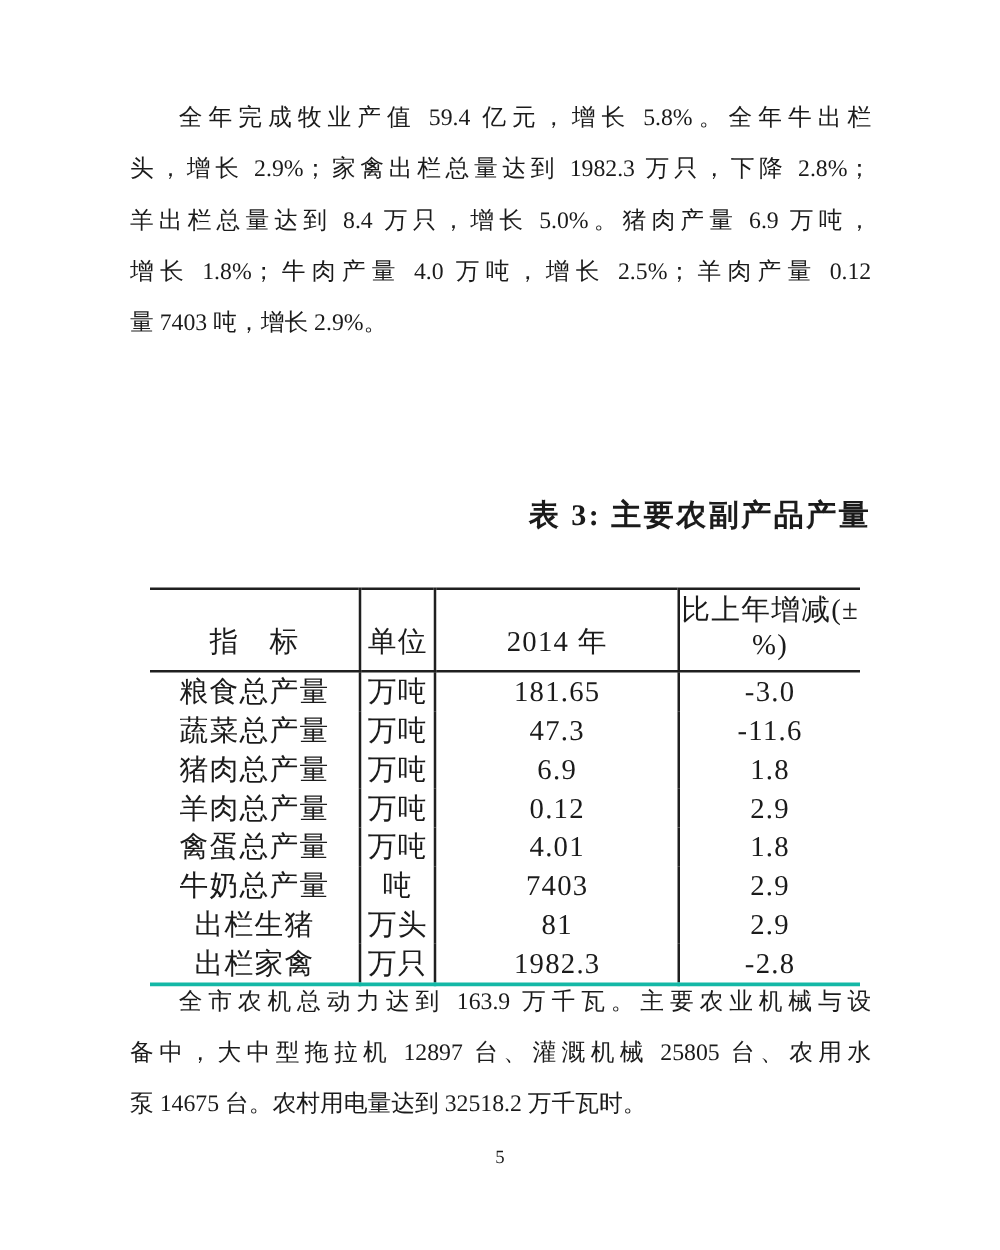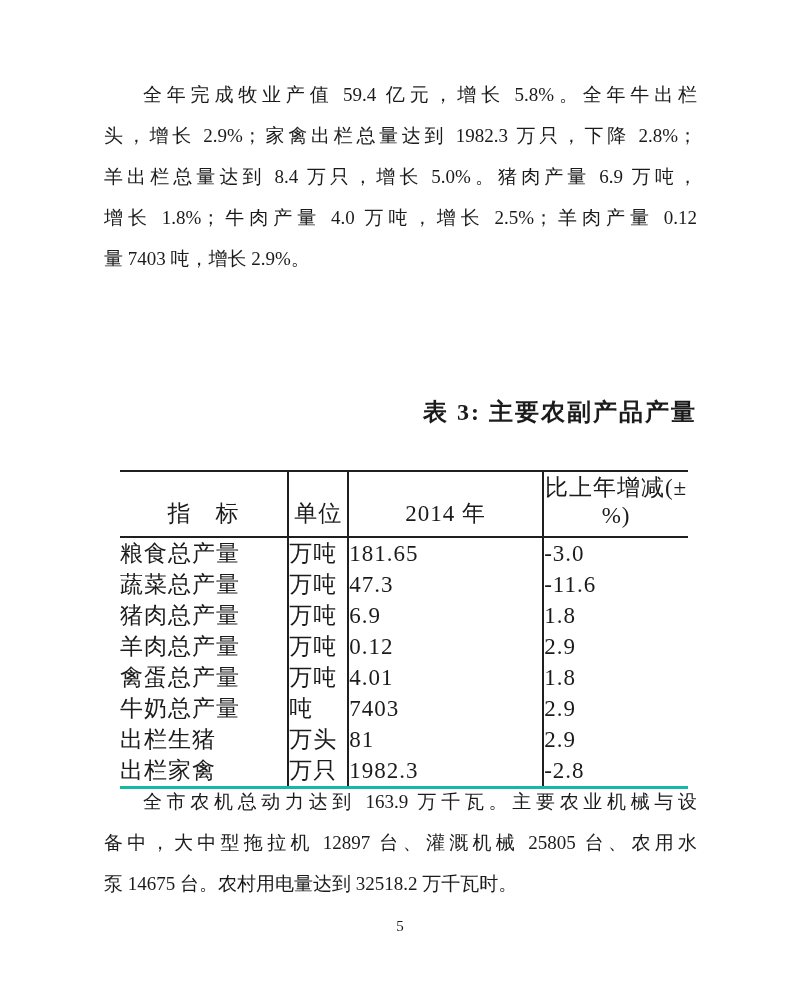--- a/index.html
+++ b/index.html
@@ -68,21 +68,21 @@
     letter-spacing: 1px;
   }
   table.stats th:not(:last-child),
   table.stats td:not(:last-child) {
     border-right: 2px solid #1f1f1f;
   }
   table.stats tbody td {
     box-sizing: border-box;
     height: 26.4px;
     padding: 0;
-    text-align: left;
+    text-align: center;
     vertical-align: middle;
     letter-spacing: 1px;
   }
   .page-number {
     position: absolute;
     left: 0;
     top: 918px;
     width: 800px;
     text-align: center;
     font-size: 15px;

